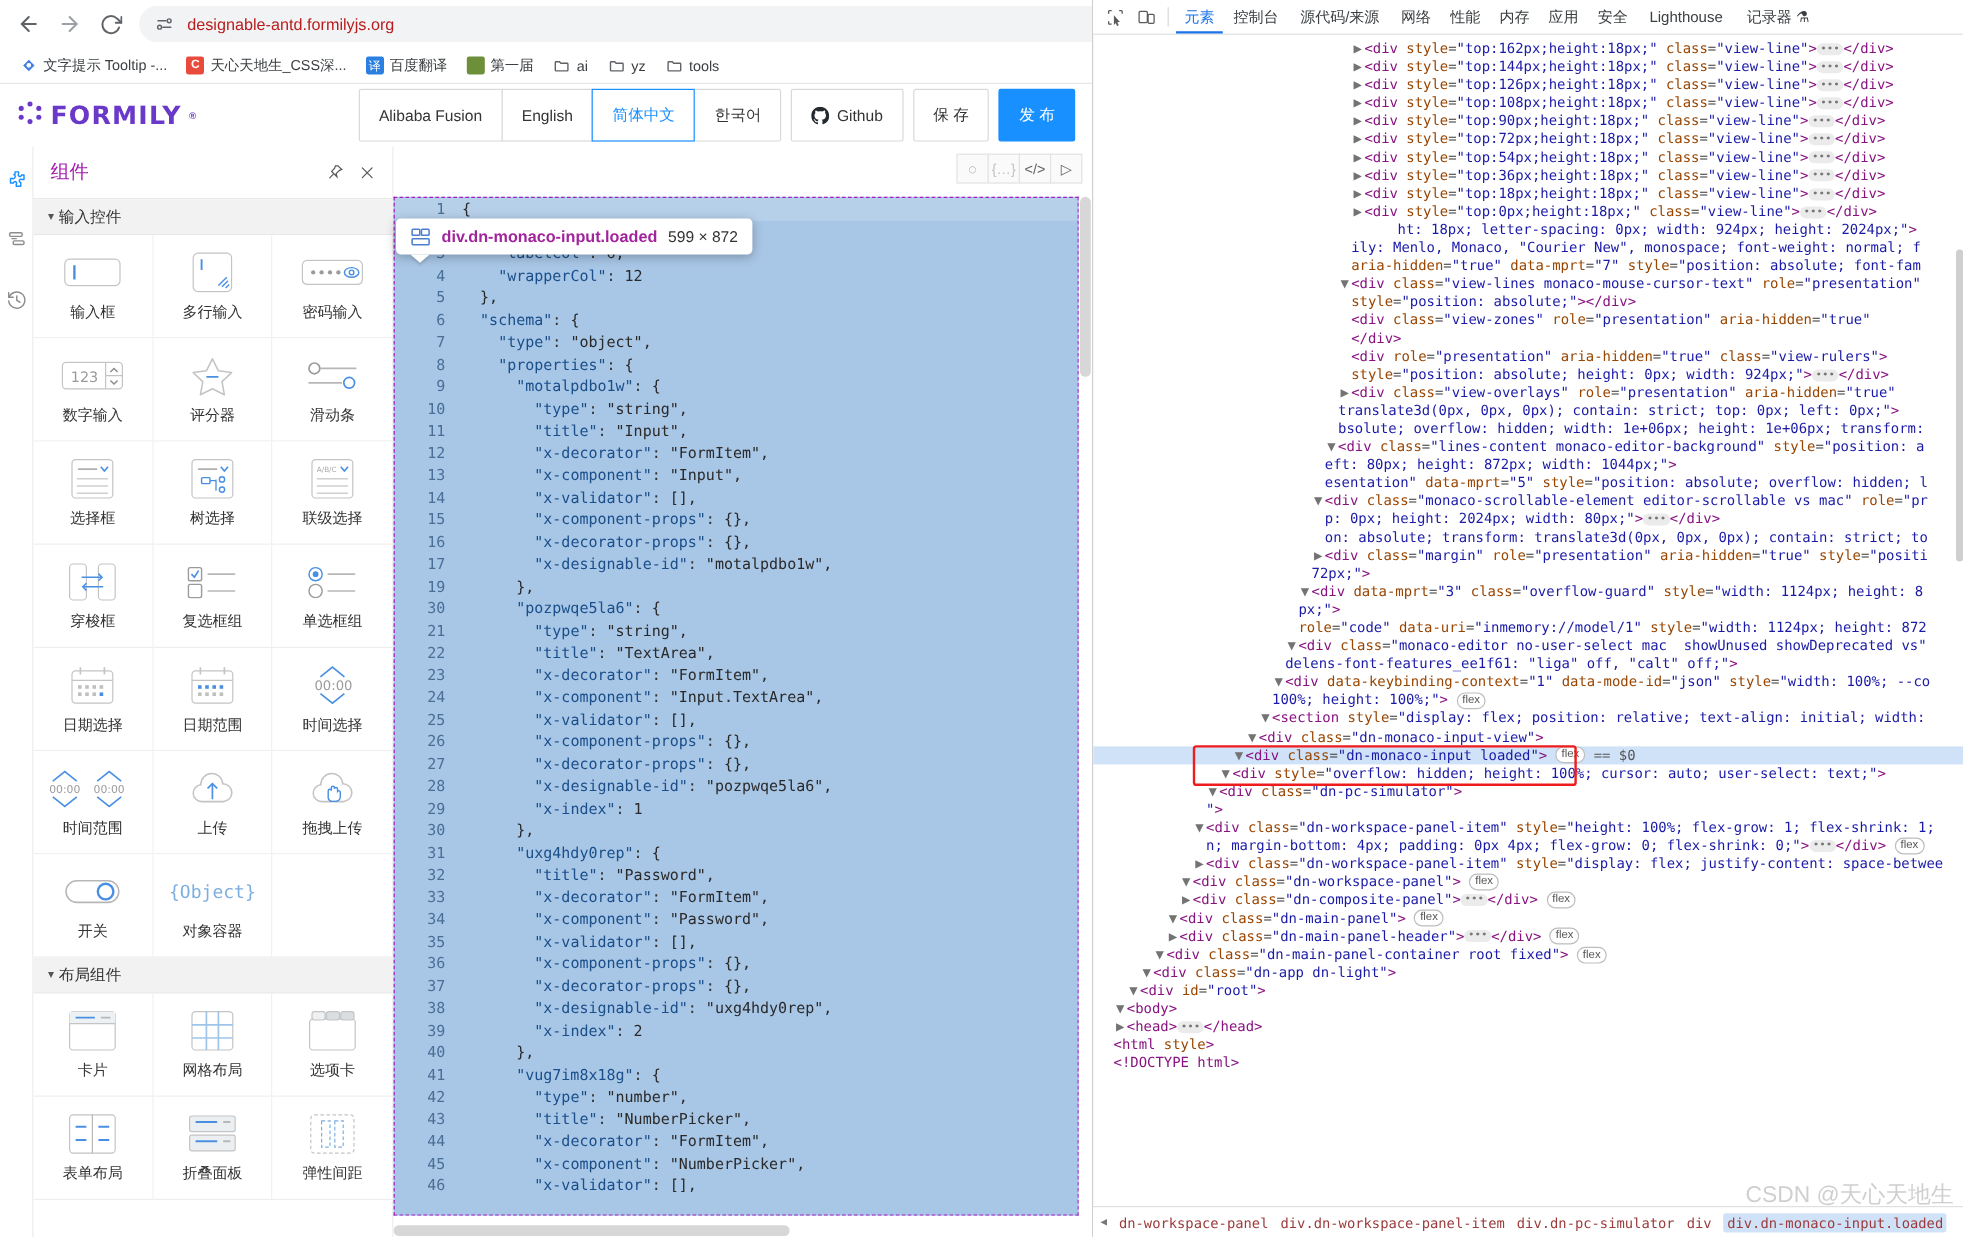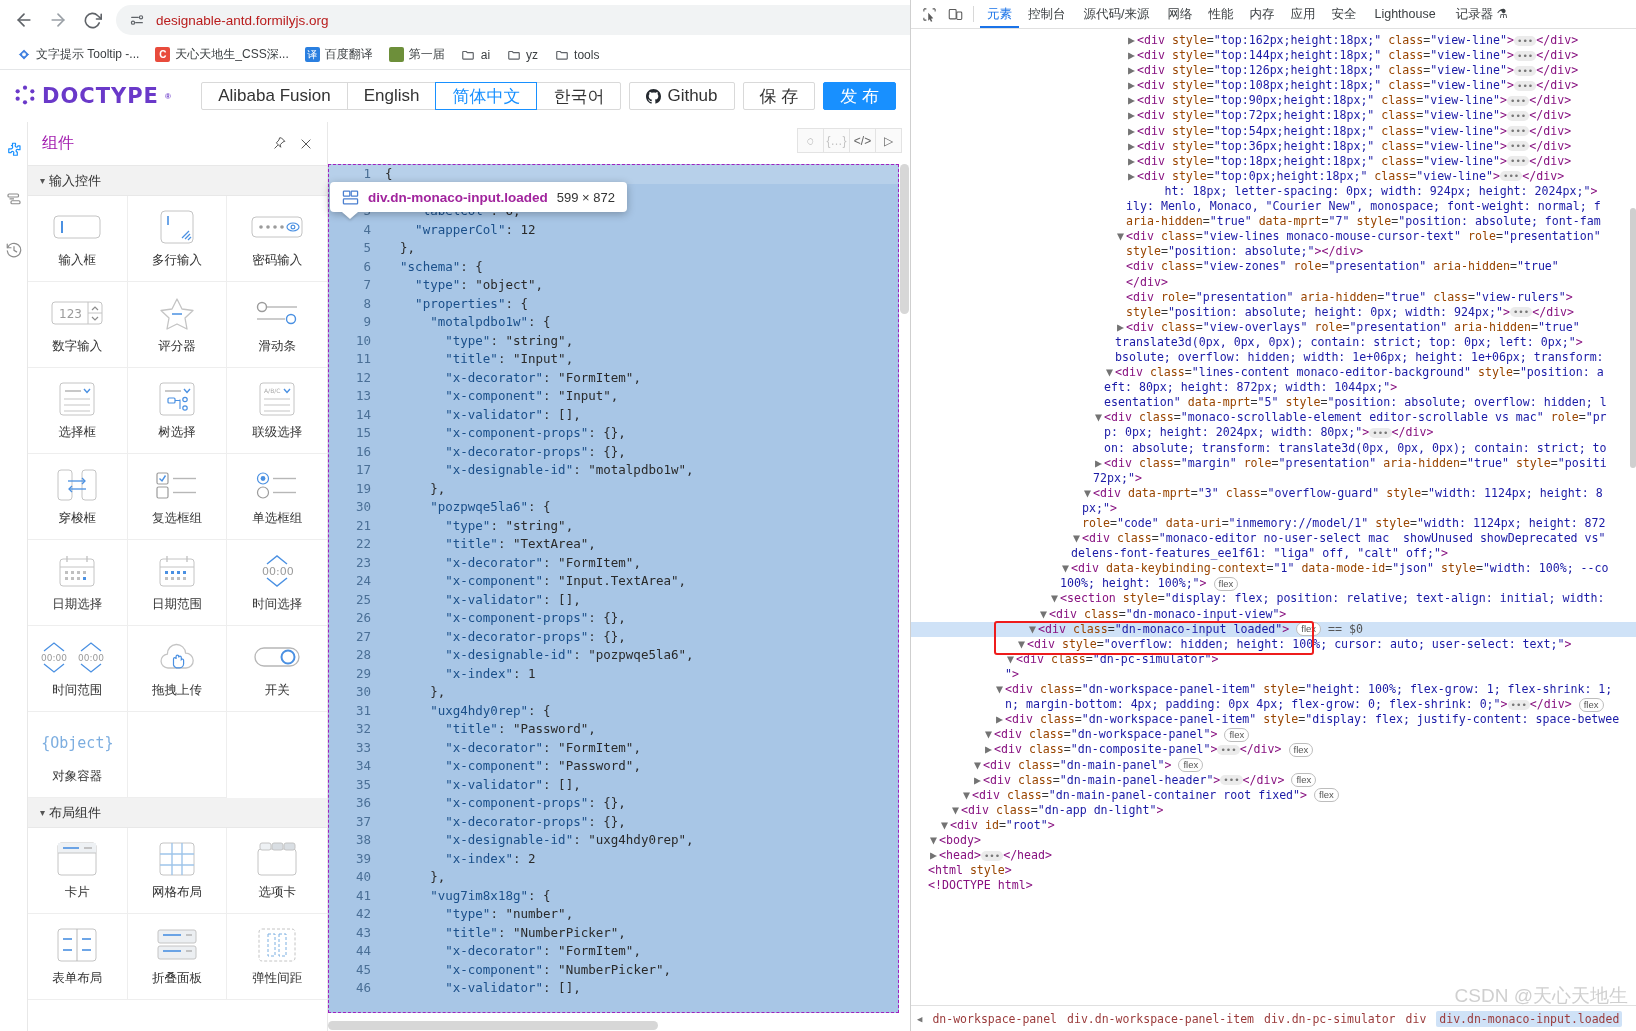--- a/index.html
+++ b/index.html
@@ -45,22 +45,22 @@
   .topbar { height: 52px; display: flex; align-items: center; padding: 0 14px; background: #fff; }
   .logo { display: flex; align-items: center; gap: 6px; font-weight: bold; }
   .logo-mark { color: #6a39c9; font-size: 20px; line-height: 1; }
   .logo-text {
     color: #6a39c9; font-size: 21px; letter-spacing: 1px; font-weight: 700;
     font-family: "DejaVu Sans", sans-serif;
   }
   .logo-sup { font-size: 8px; color: #6a39c9; vertical-align: super; }
   .topbar-actions { margin-left: auto; display: flex; align-items: center; }
   .btn {
-    height: 28px; padding: 0 16px; border: 1px solid #d9d9d9; background: #fff;
-    font-size: 17px; color: #333; display: flex; align-items: center; justify-content: center;
+    height: 44px; padding: 0 16px; border: 1px solid #d9d9d9; background: #fff;
+    font-size: 13px; color: #333; display: flex; align-items: center; justify-content: center;
     margin-left: -1px; white-space: nowrap; cursor: pointer;
   }
   .btn:first-child { margin-left: 0; }
   .btn.group-start { border-radius: 2px 0 0 2px; }
   .btn.group-end { border-radius: 0 2px 2px 0; }
   .btn.solo { border-radius: 2px; margin-left: 8px; }
   .btn.active { color: #1890ff; border-color: #1890ff; position: relative; z-index: 2; }
   .btn.primary { background: #1890ff; border-color: #1890ff; color: #fff; }
   .btn .gh { margin-right: 6px; display: flex; }
 
@@ -301,21 +301,21 @@
         <span class="logo-mark">
           <svg width="22" height="22" viewBox="0 0 24 24" fill="#6a39c9">
               <circle cx="12" cy="4" r="2.3"></circle>
               <circle cx="12" cy="20" r="2.3"></circle>
               <circle cx="4" cy="8" r="2.3"></circle>
               <circle cx="20" cy="8" r="2.3"></circle>
               <circle cx="4" cy="16" r="2.3"></circle>
               <circle cx="20" cy="16" r="2.3"></circle>
             </svg>
         </span>
-        <span class="logo-text">DOCTYPE</span>
+        <span class="logo-text">FORMILY</span>
         <span class="logo-sup">®</span>
       </div>
       <div class="topbar-actions">
         <button class="btn group-start">Alibaba Fusion</button>
         <button class="btn">English</button>
         <button class="btn active">简体中文</button>
         <button class="btn group-end">한국어</button>
         <button class="btn solo">
           <span class="gh">
             <svg width="15" height="15" viewBox="0 0 16 16" fill="#24292f">
@@ -600,20 +600,30 @@
                     <text x="2" y="21" font-family="DejaVu Sans" font-size="9" fill="#9b9b9b">00:00</text>
                     <polyline points="5,24 15,32 25,24" fill="none" stroke="#4a90e2" stroke-width="1.3"></polyline>
                     <polyline points="42,11 52,3 62,11" fill="none" stroke="#4a90e2" stroke-width="1.3"></polyline>
                     <text x="39" y="21" font-family="DejaVu Sans" font-size="9" fill="#9b9b9b">00:00</text>
                     <polyline points="42,24 52,32 62,24" fill="none" stroke="#4a90e2" stroke-width="1.3"></polyline>
                   </svg>
               </span>
               <span class="cell-label">时间范围</span>
             </div>
 
+            <div class="cell">
+              <span class="cell-ico">
+                <svg width="40" height="32" viewBox="0 0 40 32">
+                    <path d="M11 27a7 7 0 0 1-.6-13.97A9 9 0 0 1 28.6 12.2 6.4 6.4 0 0 1 29 27z" fill="none" stroke="#c4c4c4" stroke-width="1.3"></path>
+                    <line x1="20" y1="25" x2="20" y2="12" stroke="#4a90e2" stroke-width="1.4"></line>
+                    <polyline points="16,16 20,12 24,16" fill="none" stroke="#4a90e2" stroke-width="1.4"></polyline>
+                  </svg>
+              </span>
+              <span class="cell-label">上传</span>
+            </div>
 
             <div class="cell">
               <span class="cell-ico">
                 <svg width="40" height="32" viewBox="0 0 40 32">
                     <path d="M11 27a7 7 0 0 1-.6-13.97A9 9 0 0 1 28.6 12.2 6.4 6.4 0 0 1 29 27z" fill="none" stroke="#c4c4c4" stroke-width="1.3"></path>
                     <path d="M16.5 24v-6a1.3 1.3 0 0 1 2.6 0v-2.5a1.3 1.3 0 0 1 2.6 0v1a1.3 1.3 0 0 1 2.6 0v2a1.3 1.3 0 0 1 2.3.8v3.5a4 4 0 0 1-4 4h-3.2a3.7 3.7 0 0 1-2.9-2.8z" fill="none" stroke="#4a90e2" stroke-width="1.2"></path>
                   </svg>
               </span>
               <span class="cell-label">拖拽上传</span>
             </div>

